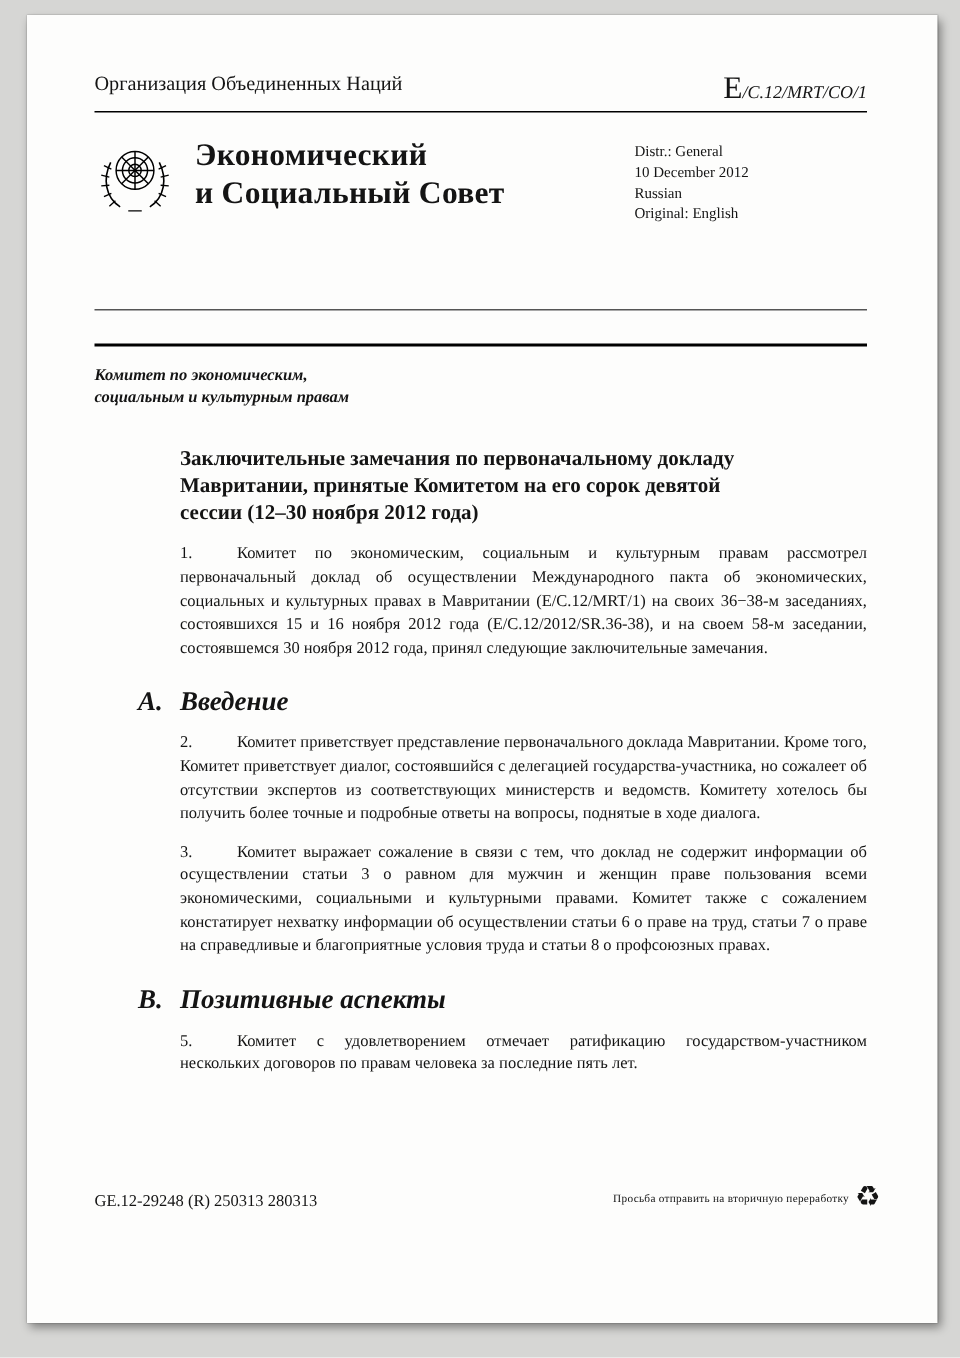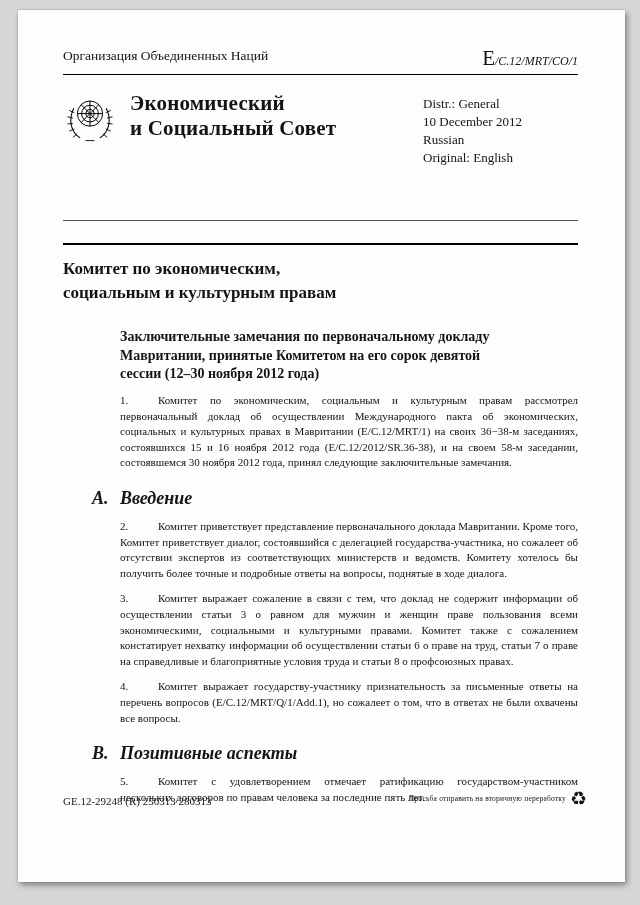--- a/index.html
+++ b/index.html
@@ -29,26 +29,26 @@
   .sym-rest { font-size:12px;font-style:italic; }
   
   .masthead { display:flex; margin-top:13px; min-height:60px; }
   .emblem { width:54px; flex:0 0 54px; margin-top:2px; }
   .council-title {
     font-weight:bold; font-size:21px; line-height:1.2;
     margin-left:13px; margin-top:3px; letter-spacing:0.2px;
   }
   .distr-block {
     margin-left:auto; width:155px;
-    font-size:13px; line-height:1.38; margin-top:7px;font-family:Liberation Serif, serif;
+    font-size:10px; line-height:1.38; margin-top:7px;font-family:Liberation Serif, serif;
   }
   .rule-thin  { border-top:1px solid #555; margin-top:53px; }
   .rule-thick { border-top:2.5px solid #000; margin-top:22px; }
   .committee {
-    font-weight:bold; font-size:17px; line-height:1.4; margin-top:12px;
+    font-weight:bold; font-size:11px; line-height:1.4; margin-top:12px;font-style:italic;
   }
   .doc-title {
     margin-left:57px; margin-top:24px;
     font-weight:bold; font-size:14px; line-height:1.3;
     width:382px;
   }
   .para {
     margin-left:57px; margin-top:10px;
     font-size:11px; line-height:1.42;
     text-align:justify; width:458px;
@@ -136,21 +136,20 @@
   <div class="doc-title">Заключительные замечания по первоначальному докладу Мавритании, принятые Комитетом на его сорок девятой сессии (12–30 ноября 2012 года)</div>
 
   <div class="para"><span class="pnum">1.</span><span>Комитет по экономическим, социальным и культурным правам рассмотрел первоначальный доклад об осуществлении Международного пакта об экономических, социальных и культурных правах в Мавритании (E/C.12/MRT/1) на своих 36−38-м заседаниях, состоявшихся 15 и 16 ноября 2012 года (E/C.12/2012/SR.36-38), и на своем 58-м заседании, состоявшемся 30 ноября 2012 года, принял следующие заключительные замечания.</span></div>
 
   <div class="section"><span class="sec-letter">A.</span><span>Введение</span></div>
 
   <div class="para"><span class="pnum">2.</span><span>Комитет приветствует представление первоначального доклада Мавритании. Кроме того, Комитет приветствует диалог, состоявшийся с делегацией государства-участника, но сожалеет об отсутствии экспертов из соответствующих министерств и ведомств. Комитету хотелось бы получить более точные и подробные ответы на вопросы, поднятые в ходе диалога.</span></div>
 
   <div class="para"><span class="pnum">3.</span><span>Комитет выражает сожаление в связи с тем, что доклад не содержит информации об осуществлении статьи 3 о равном для мужчин и женщин праве пользования всеми экономическими, социальными и культурными правами. Комитет также с сожалением констатирует нехватку информации об осуществлении статьи 6 о праве на труд, статьи 7 о праве на справедливые и благоприятные условия труда и статьи 8 о профсоюзных правах.</span></div>
 
-  <div class="para"><span class="pnum">4.</span><span>Комитет выражает государству-участнику признательность за письменные ответы на перечень вопросов (E/C.12/MRT/Q/1/Add.1), но сожалеет о том, что в ответах не были охвачены все вопросы.</span></div>
 
   <div class="section"><span class="sec-letter">B.</span><span>Позитивные аспекты</span></div>
 
   <div class="para"><span class="pnum">5.</span><span>Комитет с удовлетворением отмечает ратификацию государством-участником нескольких договоров по правам человека за последние пять лет.</span></div>
 
   <div class="footer-left">GE.12-29248 (R) 250313 280313</div>
 
   <div class="footer-right">
     <span class="recycle-note">Просьба отправить на вторичную переработку</span>
     <span class="recycle-icon">♻</span>

